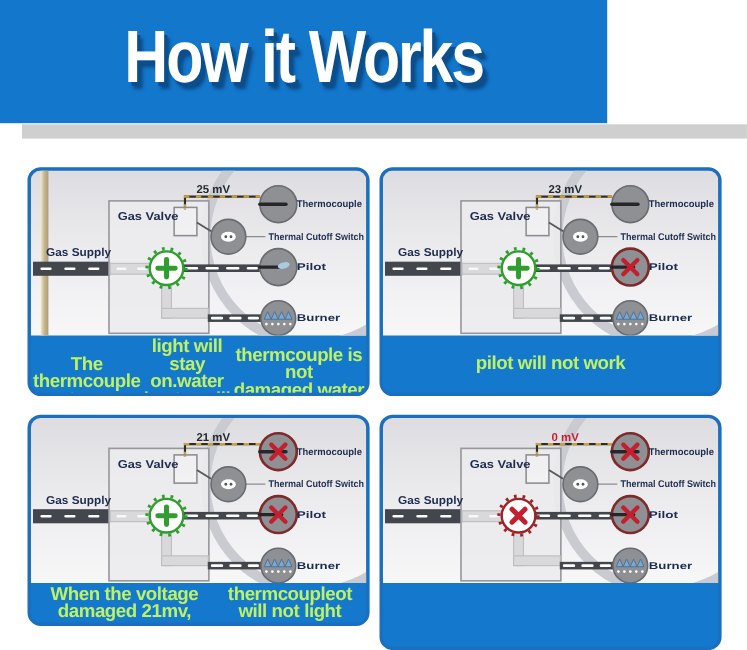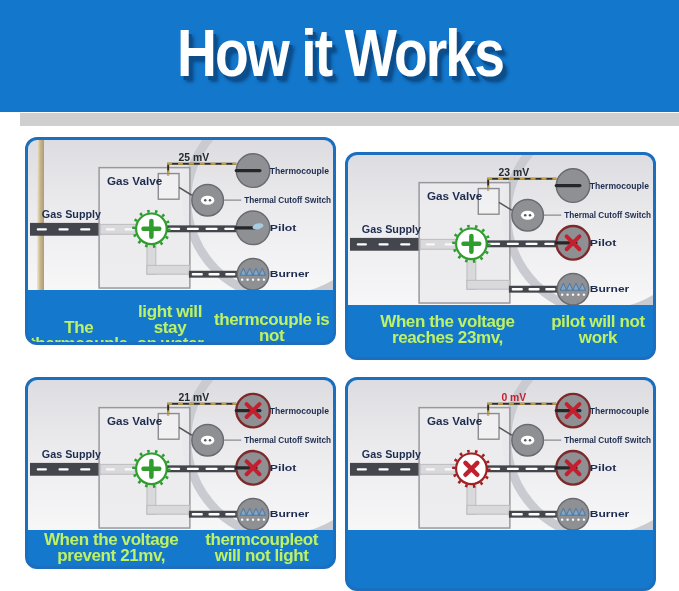--- a/index.html
+++ b/index.html
@@ -2,21 +2,21 @@
 <html><head>
 <meta charset="utf-8">
 <style>
   html,body{margin:0;padding:0;}
   body{
     width:679px;height:591px;position:relative;overflow:hidden;
     background:#ffffff;font-family:"Liberation Sans",sans-serif;
   }
   
   .header{
-    position:absolute;left:0;top:0;width:679px;height:112px;
+    position:absolute;left:0;top:0;width:552px;height:112px;
     background:#1377cc;display:flex;align-items:center;justify-content:center;
   }
   .header h1{
     margin:0;color:#ffffff;font-size:57px;font-weight:bold;letter-spacing:-2px;
     transform:scaleY(1.18) scaleX(.97);
     text-shadow:3px 3px 0 #0c4e8c,5px 5px 3px rgba(10,60,110,.75);
     padding-bottom:6px;
   }
   .gray-strip{
     position:absolute;left:20px;top:113px;width:659px;height:13px;background:#cfcfcf;
@@ -81,21 +81,21 @@
 </style>
 </head>
 <body>
 
 <div class="header">
   <h1>How it Works</h1>
 </div>
 <div class="gray-strip"></div>
 
 <div id="panel-grid">
-  <section class="panel" style="left: 25px; top: 137px; height: 208px; gap: 12px;">
+  <section class="panel" style="left: 25px; top: 152px; height: 208px;">
     <div class="diagram">
         <div class="wall"></div>
       <svg viewBox="0 0 305 152" width="305" height="150" class="v-open tc-ok pi-ok">
         <circle class="ring" cx="258" cy="61" r="99"></circle>
 
         <g>
           <rect class="pipe-dark" x="0" y="84" width="72" height="13"></rect>
           <line class="dash-white" x1="8" y1="90.5" x2="68" y2="90.5" stroke-dasharray="8 14"></line>
         </g>
 
@@ -254,21 +254,20 @@
         <text class="mv" x="166" y="21" text-anchor="middle">23 mV</text>
         <text class="lbl-big" x="78" y="46" textLength="56" lengthAdjust="spacingAndGlyphs">Gas Valve</text>
         <text class="lbl-big" x="12" y="79" font-size="10" textLength="60" lengthAdjust="spacingAndGlyphs">Gas Supply</text>
         <text class="lbl" x="243" y="34" textLength="60" lengthAdjust="spacingAndGlyphs">Thermocouple</text>
         <text class="lbl" x="217" y="64" textLength="88" lengthAdjust="spacingAndGlyphs">Thermal Cutoff Switch</text>
         <text class="lbl" x="243" y="92" textLength="27" lengthAdjust="spacingAndGlyphs">Pilot</text>
         <text class="lbl" x="243" y="139" textLength="40" lengthAdjust="spacingAndGlyphs">Burner</text>
       </svg>
     </div>
     <div class="caption">
-        <div>When the voltage reaches 23mv,</div>
         <div>pilot will not work</div>
       </div>
   </section>
 
   <section class="panel" style="left: 25px; top: 377px; height: 192px;">
     <div class="diagram">
       <svg viewBox="0 0 305 152" width="305" height="150" class="v-open tc-fail pi-fail">
         <circle class="ring" cx="258" cy="61" r="99"></circle>
 
         <g>
@@ -342,21 +341,21 @@
         <text class="mv" x="166" y="21" text-anchor="middle">21 mV</text>
         <text class="lbl-big" x="78" y="46" textLength="56" lengthAdjust="spacingAndGlyphs">Gas Valve</text>
         <text class="lbl-big" x="12" y="79" font-size="10" textLength="60" lengthAdjust="spacingAndGlyphs">Gas Supply</text>
         <text class="lbl" x="243" y="34" textLength="60" lengthAdjust="spacingAndGlyphs">Thermocouple</text>
         <text class="lbl" x="217" y="64" textLength="88" lengthAdjust="spacingAndGlyphs">Thermal Cutoff Switch</text>
         <text class="lbl" x="243" y="92" textLength="27" lengthAdjust="spacingAndGlyphs">Pilot</text>
         <text class="lbl" x="243" y="139" textLength="40" lengthAdjust="spacingAndGlyphs">Burner</text>
       </svg>
     </div>
     <div class="caption">
-        <div>When the voltage prevent 21mv,</div>
+        <div>When the voltage damaged 21mv,</div>
         <div>thermcoupleot will not light</div>
       </div>
   </section>
 
   <section class="panel" style="left: 345px; top: 377px; height: 214px; gap: 16px;">
     <div class="diagram">
       <svg viewBox="0 0 305 152" width="305" height="150" class="v-closed tc-fail pi-fail mv-red">
         <circle class="ring" cx="258" cy="61" r="99"></circle>
 
         <g>

